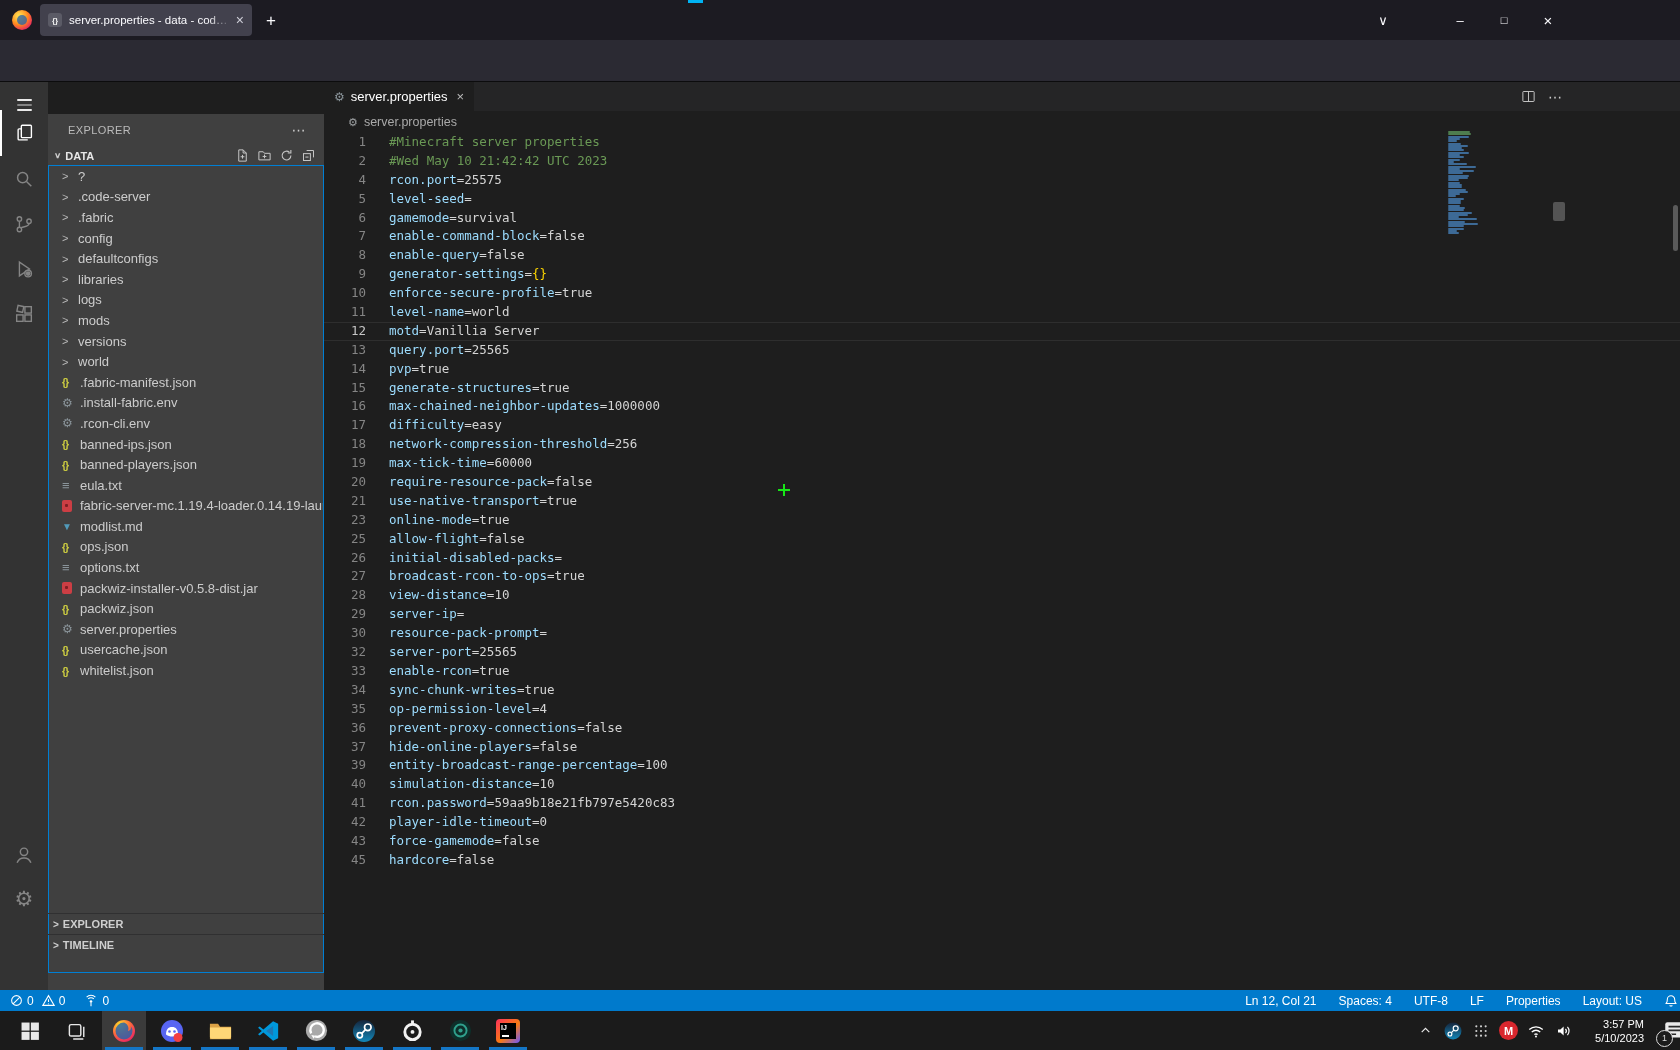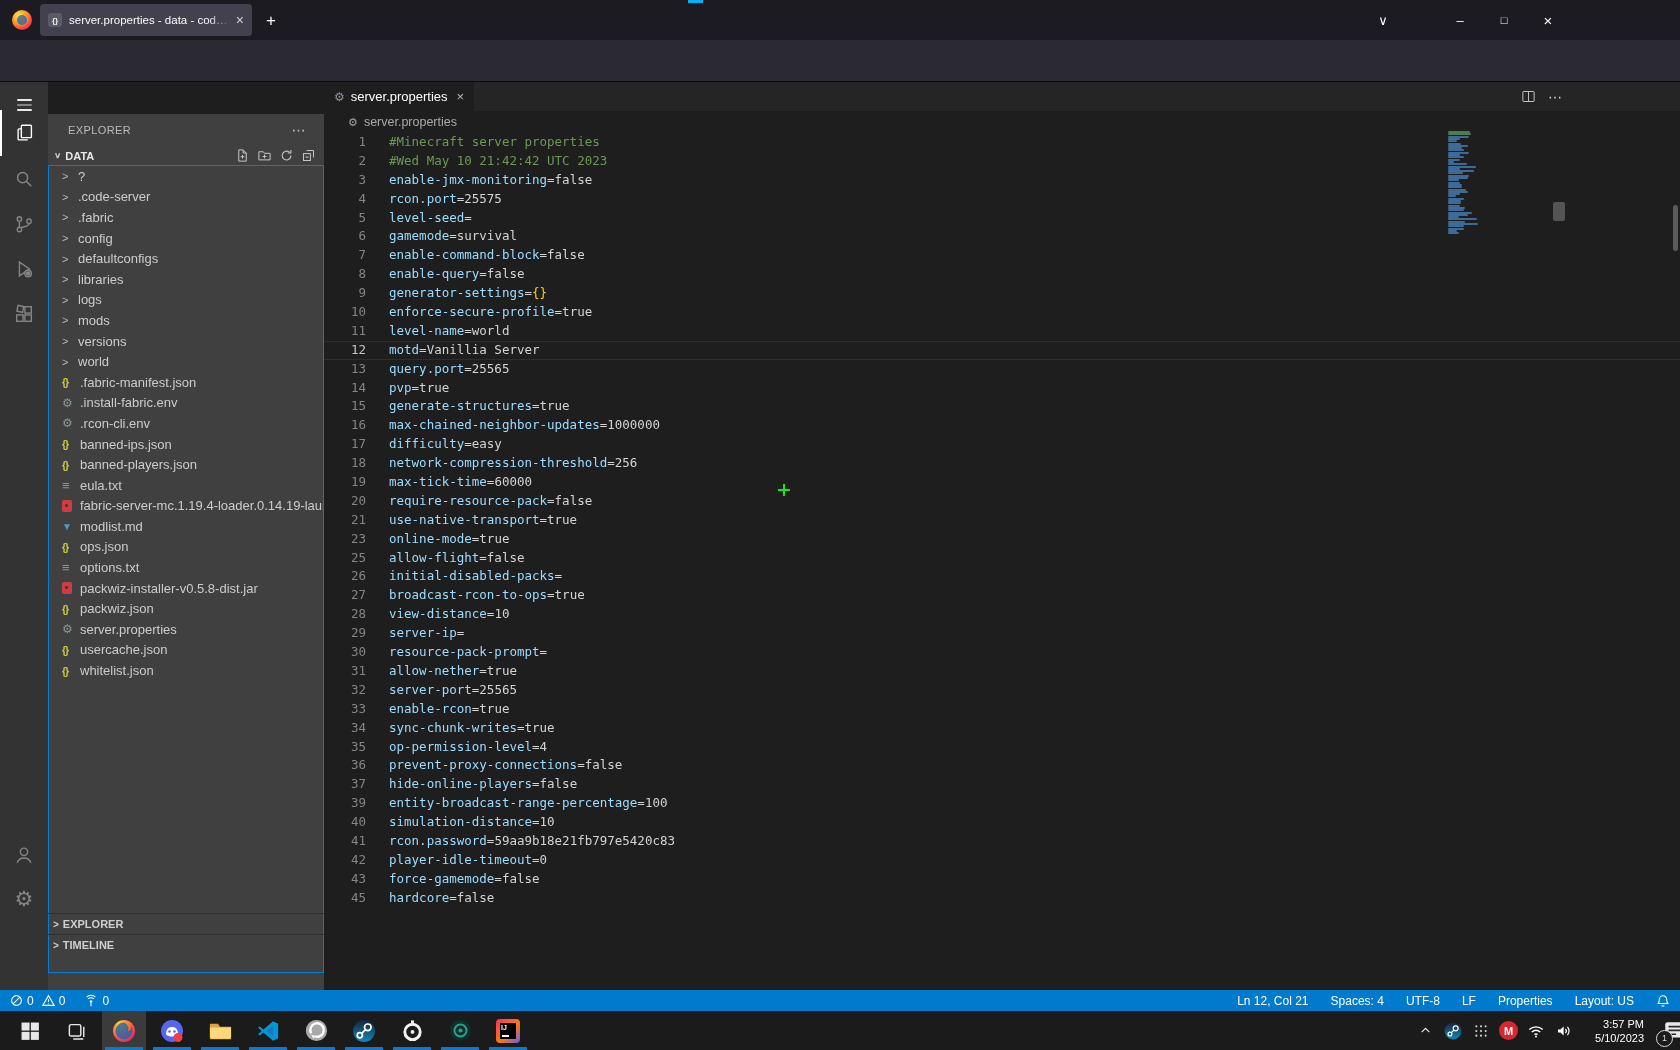--- a/index.html
+++ b/index.html
@@ -107,21 +107,21 @@
   #crosshair::before,#crosshair::after{content:"";position:absolute;background:#17e617;}
   #crosshair::before{left:5px;top:0;width:2px;height:12px;}
   #crosshair::after{left:0;top:5px;width:12px;height:2px;}
 
   
   #statusbar{position:absolute;left:0;top:990px;width:1680px;height:21px;background:#007acc;color:#ffffff;
     font-size:12px;display:flex;align-items:center;}
   #sb-left{display:flex;align-items:center;gap:5px;padding-left:10px;}
   #sb-left .grp{display:flex;align-items:center;gap:4px;}
   #sb-ports{margin-left:14px;}
-  #sb-right{margin-left:auto;display:flex;align-items:center;gap:22px;padding-right:10px;}
+  #sb-right{margin-left:auto;display:flex;align-items:center;gap:22px;padding-right:2px;}
 
   
   #taskbar{position:absolute;left:0;top:1011px;width:1680px;height:39px;background:#1b1b1b;}
   .tb-cell{position:absolute;top:0;width:44px;height:39px;display:flex;align-items:center;justify-content:center;}
   .tb-cell.activewin{background:#3b3b3b;}
   .tb-underline{position:absolute;left:3px;bottom:0;width:38px;height:3px;background:#1476c6;}
   .tb-cell .appicon{width:26px;height:26px;display:flex;align-items:center;justify-content:center;}
   .icon-intellij{width:24px;height:24px;border-radius:4px;background:linear-gradient(135deg,#fe315d,#f97a12 55%,#6b57ff);position:relative;}
   .icon-intellij .inner{position:absolute;left:4px;top:4px;right:4px;bottom:4px;background:#000;color:#fff;
     font-size:7px;font-weight:bold;line-height:8px;padding:1px 0 0 1px;box-sizing:border-box;}
@@ -487,21 +487,20 @@
         <span style="font-size:14px">⋯</span>
       </div>
     </div>
     <div id="breadcrumb">
       <span class="gear">⚙</span>
       <span>server.properties</span>
     </div>
     <div id="code">
         <div class="cl"><span class="ln">1</span><span class="lt"><span class="cm">#Minecraft server properties</span></span></div>
         <div class="cl"><span class="ln">2</span><span class="lt"><span class="cm">#Wed May 10 21:42:42 UTC 2023</span></span></div>
-        <div class="cl"><span class="ln">3</span><span class="lt"><span class="ky">enable-jmx-monitoring</span><span class="op">=</span><span class="vl">false</span></span></div>
         <div class="cl"><span class="ln">4</span><span class="lt"><span class="ky">rcon.port</span><span class="op">=</span><span class="vl">25575</span></span></div>
         <div class="cl"><span class="ln">5</span><span class="lt"><span class="ky">level-seed</span><span class="op">=</span></span></div>
         <div class="cl"><span class="ln">6</span><span class="lt"><span class="ky">gamemode</span><span class="op">=</span><span class="vl">survival</span></span></div>
         <div class="cl"><span class="ln">7</span><span class="lt"><span class="ky">enable-command-block</span><span class="op">=</span><span class="vl">false</span></span></div>
         <div class="cl"><span class="ln">8</span><span class="lt"><span class="ky">enable-query</span><span class="op">=</span><span class="vl">false</span></span></div>
         <div class="cl"><span class="ln">9</span><span class="lt"><span class="ky">generator-settings</span><span class="op">=</span><span class="br">{}</span></span></div>
         <div class="cl"><span class="ln">10</span><span class="lt"><span class="ky">enforce-secure-profile</span><span class="op">=</span><span class="vl">true</span></span></div>
         <div class="cl"><span class="ln">11</span><span class="lt"><span class="ky">level-name</span><span class="op">=</span><span class="vl">world</span></span></div>
         <div class="cl cur"><span class="ln">12</span><span class="lt"><span class="ky">motd</span><span class="op">=</span><span class="vl">Vanillia Server</span></span></div>
         <div class="cl"><span class="ln">13</span><span class="lt"><span class="ky">query.port</span><span class="op">=</span><span class="vl">25565</span></span></div>
@@ -513,21 +512,20 @@
         <div class="cl"><span class="ln">19</span><span class="lt"><span class="ky">max-tick-time</span><span class="op">=</span><span class="vl">60000</span></span></div>
         <div class="cl"><span class="ln">20</span><span class="lt"><span class="ky">require-resource-pack</span><span class="op">=</span><span class="vl">false</span></span></div>
         <div class="cl"><span class="ln">21</span><span class="lt"><span class="ky">use-native-transport</span><span class="op">=</span><span class="vl">true</span></span></div>
         <div class="cl"><span class="ln">23</span><span class="lt"><span class="ky">online-mode</span><span class="op">=</span><span class="vl">true</span></span></div>
         <div class="cl"><span class="ln">25</span><span class="lt"><span class="ky">allow-flight</span><span class="op">=</span><span class="vl">false</span></span></div>
         <div class="cl"><span class="ln">26</span><span class="lt"><span class="ky">initial-disabled-packs</span><span class="op">=</span></span></div>
         <div class="cl"><span class="ln">27</span><span class="lt"><span class="ky">broadcast-rcon-to-ops</span><span class="op">=</span><span class="vl">true</span></span></div>
         <div class="cl"><span class="ln">28</span><span class="lt"><span class="ky">view-distance</span><span class="op">=</span><span class="vl">10</span></span></div>
         <div class="cl"><span class="ln">29</span><span class="lt"><span class="ky">server-ip</span><span class="op">=</span></span></div>
         <div class="cl"><span class="ln">30</span><span class="lt"><span class="ky">resource-pack-prompt</span><span class="op">=</span></span></div>
-        <div class="cl"><span class="ln">31</span><span class="lt"><span class="ky">allow-nether</span><span class="op">=</span><span class="vl">true</span></span></div>
         <div class="cl"><span class="ln">32</span><span class="lt"><span class="ky">server-port</span><span class="op">=</span><span class="vl">25565</span></span></div>
         <div class="cl"><span class="ln">33</span><span class="lt"><span class="ky">enable-rcon</span><span class="op">=</span><span class="vl">true</span></span></div>
         <div class="cl"><span class="ln">34</span><span class="lt"><span class="ky">sync-chunk-writes</span><span class="op">=</span><span class="vl">true</span></span></div>
         <div class="cl"><span class="ln">35</span><span class="lt"><span class="ky">op-permission-level</span><span class="op">=</span><span class="vl">4</span></span></div>
         <div class="cl"><span class="ln">36</span><span class="lt"><span class="ky">prevent-proxy-connections</span><span class="op">=</span><span class="vl">false</span></span></div>
         <div class="cl"><span class="ln">37</span><span class="lt"><span class="ky">hide-online-players</span><span class="op">=</span><span class="vl">false</span></span></div>
         <div class="cl"><span class="ln">39</span><span class="lt"><span class="ky">entity-broadcast-range-percentage</span><span class="op">=</span><span class="vl">100</span></span></div>
         <div class="cl"><span class="ln">40</span><span class="lt"><span class="ky">simulation-distance</span><span class="op">=</span><span class="vl">10</span></span></div>
         <div class="cl"><span class="ln">41</span><span class="lt"><span class="ky">rcon.password</span><span class="op">=</span><span class="vl">59aa9b18e21fb797e5420c83</span></span></div>
         <div class="cl"><span class="ln">42</span><span class="lt"><span class="ky">player-idle-timeout</span><span class="op">=</span><span class="vl">0</span></span></div>

